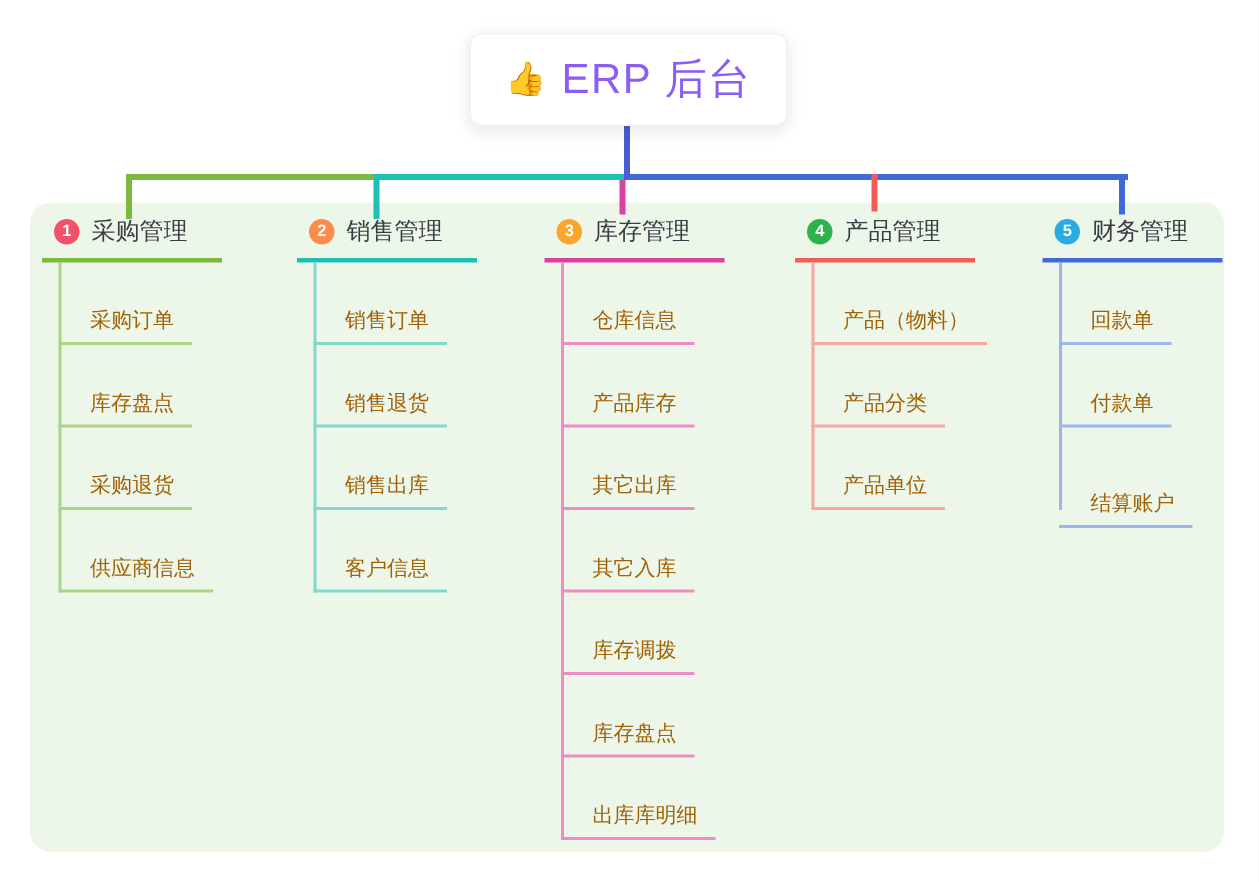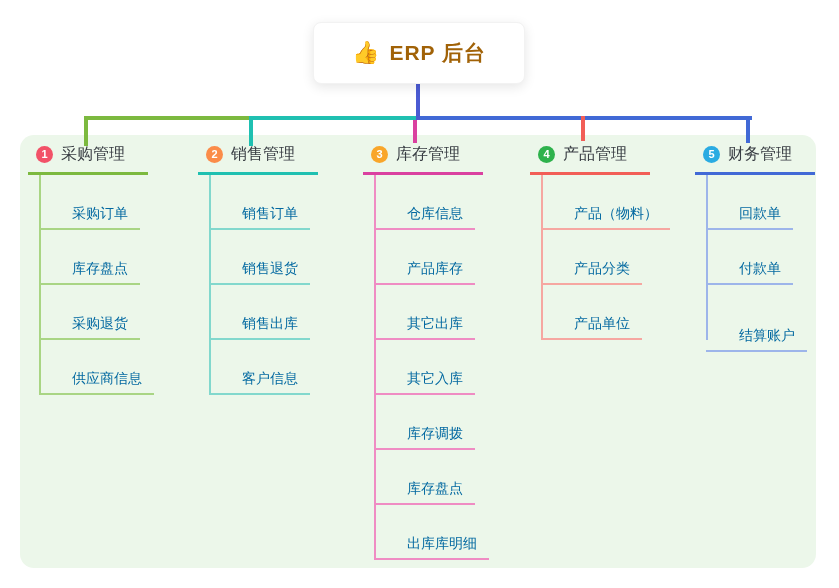--- a/index.html
+++ b/index.html
@@ -11,21 +11,21 @@
   .canvas{position:absolute;inset:0;}
   
   .root-card{
     position:absolute;left:313px;top:22px;width:210px;height:60px;
     background:#ffffff;border:1px solid #f2f2f2;border-radius:8px;
     box-shadow:0 3px 12px rgba(0,0,0,.10);
     display:flex;align-items:center;justify-content:center;gap:10px;
     z-index:5;
   }
   .root-icon{font-size:22px;line-height:1;}
-  .root-title{font-size:21px;color:#a16207;font-weight:700;letter-spacing:1px;}
+  .root-title{font-size:28px;color:#8b5cf6;font-weight:400;letter-spacing:1px;}
   
   .panel{
     position:absolute;left:20px;top:135px;width:796px;height:433px;
     border-radius:14px;z-index:0;
   }
   
   .conn{position:absolute;z-index:1;}
   
   .branch{position:absolute;top:137px;z-index:2;width:150px;}
   .branch-header{
@@ -39,22 +39,22 @@
   }
   .branch-title{font-size:16px;color:#383d43;font-weight:500;white-space:nowrap;}
   .children{position:relative;}
   .trunk{position:absolute;left:11px;top:0;width:2px;}
   .child-row{
     box-sizing:border-box;height:55px;margin-left:11px;
     display:flex;align-items:flex-end;width:fit-content;
     border-bottom:2px solid #ccc;
   }
   .child-label{
-    font-size:14px;color:#0369a1;white-space:nowrap;
-    padding:0 12px 5px 33px;
+    font-size:14px;color:#a16207;white-space:nowrap;
+    padding:0 12px 5px 21px;
   }
 </style>
 </head>
 <body>
 
 <div class="canvas">
   <div class="panel" id="panel" style="background: rgb(236, 247, 234);"></div>
   <div id="connectors">
       <div class="conn" style="left: 86px; top: 116px; width: 169px; height: 4px; background: rgb(124, 185, 63);"></div>
       <div class="conn" style="left: 251px; top: 116px; width: 169px; height: 4px; background: rgb(31, 192, 177);"></div>

